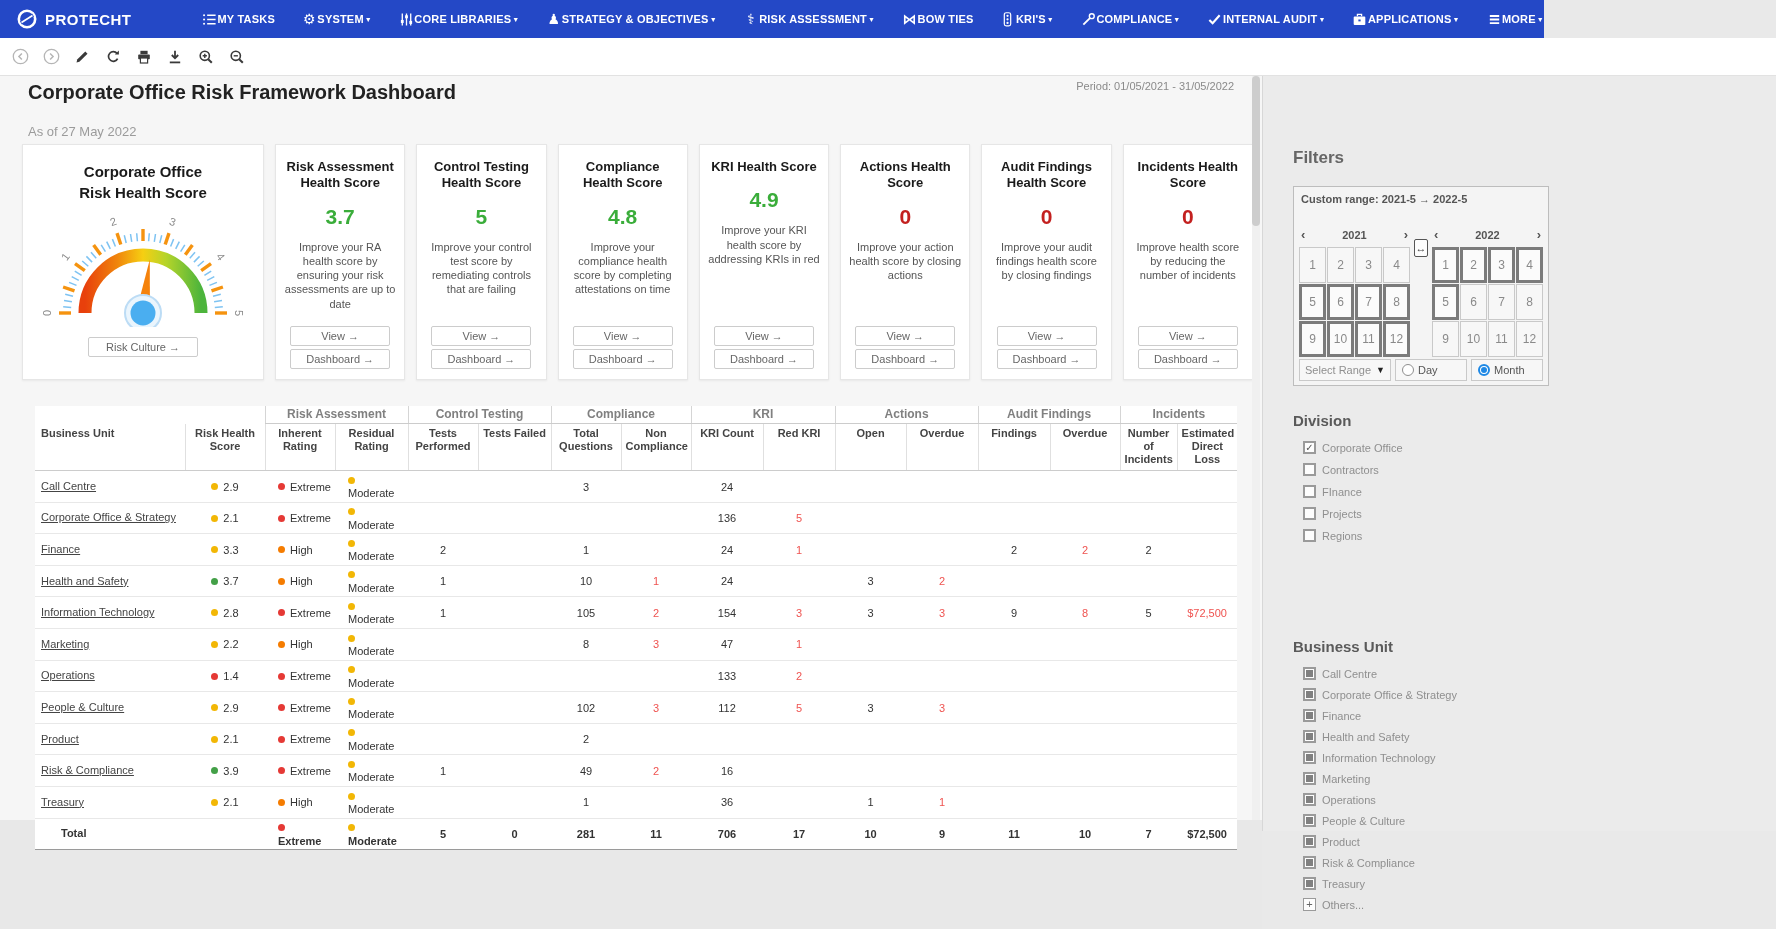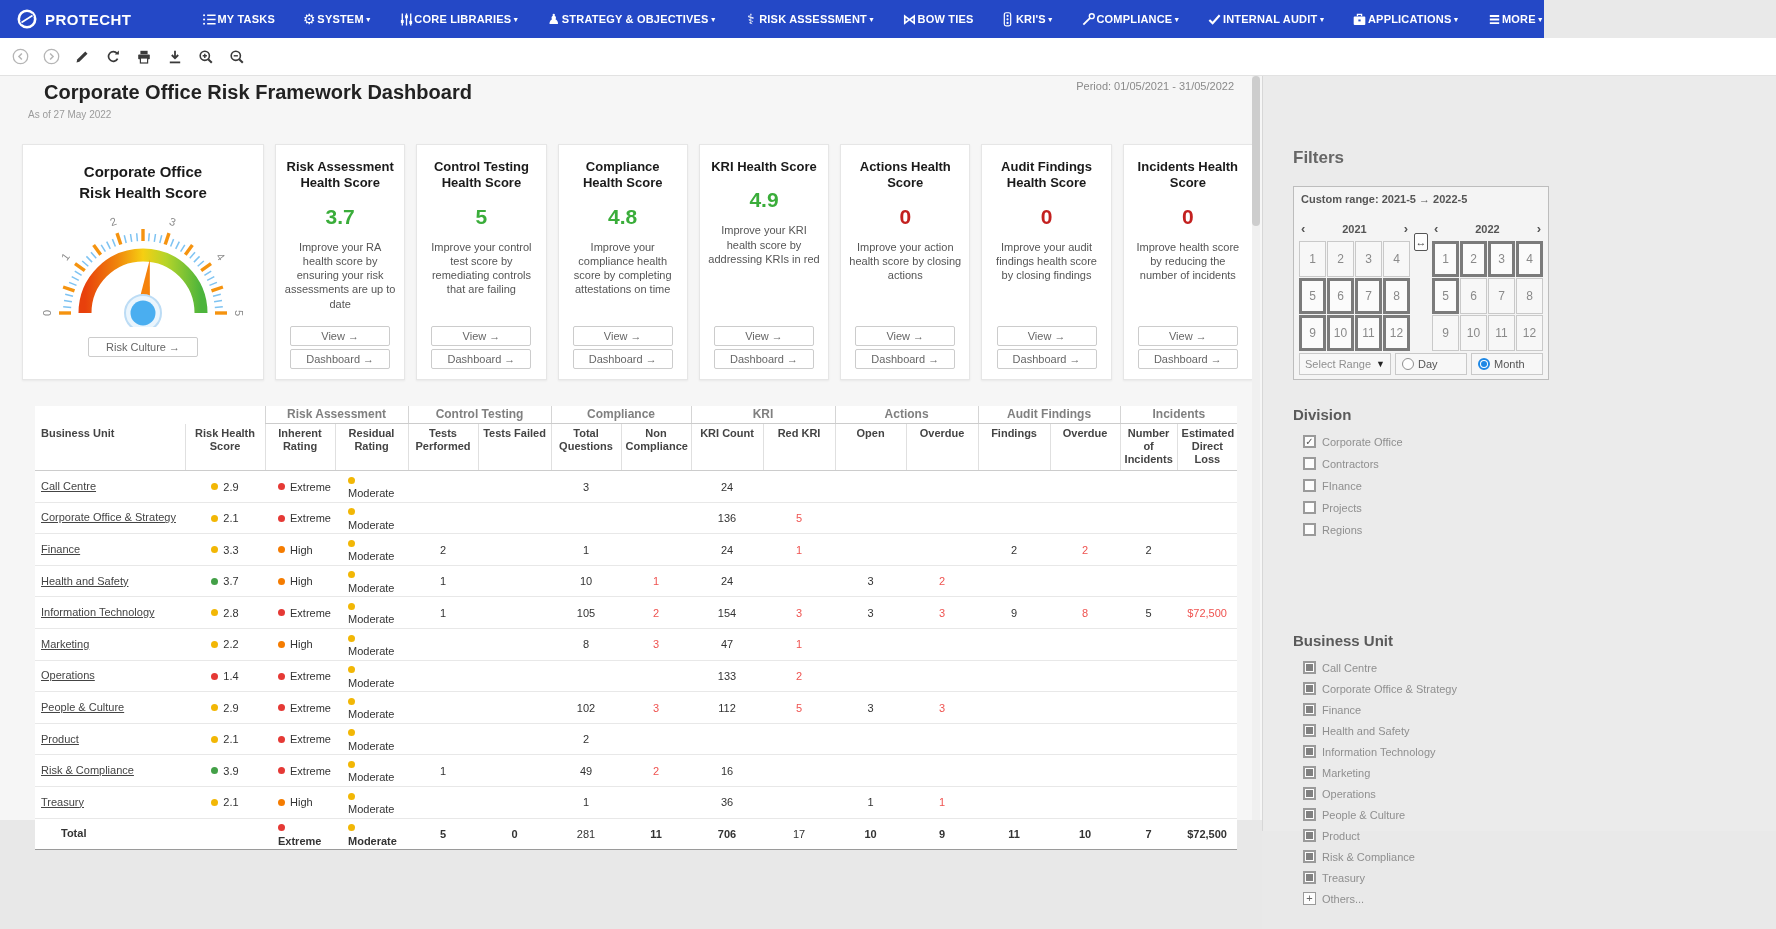--- a/index.html
+++ b/index.html
@@ -15,22 +15,22 @@
   .nav-item .caret { font-size:7px; margin-left:1px; }
 
   
   .toolbar { position:absolute; left:0; top:38px; width:1776px; height:38px; background:#fff; border-bottom:1px solid #e2e2e2; display:flex; align-items:center; gap:11px; padding-left:10px; }
   .tbtn { width:20px; height:20px; display:inline-flex; align-items:center; justify-content:center; cursor:pointer; }
 
   
   .main { position:absolute; left:0; top:76px; width:1262px; height:853px; background:#e8e8e8; }
   .canvas { position:absolute; left:0; top:0; width:1262px; height:744px; background:#f6f6f6; }
   .page-head { position:relative; height:58px; }
-  .title { position:absolute; left:44px; top:5px; font-size:20px; font-weight:bold; color:#222; }
-  .asof { position:absolute; left:28px; top:33px; font-size:10px; color:#9b9b9b; }
+  .title { position:absolute; left:28px; top:5px; font-size:20px; font-weight:bold; color:#222; }
+  .asof { position:absolute; left:28px; top:48px; font-size:13px; color:#9b9b9b; }
   .period { position:absolute; right:28px; top:4px; font-size:11px; color:#8a8a8a; }
 
   
   .cards { display:flex; gap:11px; margin:10px 0 0 22px; width:1231px; }
   .card { background:#fff; border:1px solid #e6e6e6; box-shadow:0 1px 2px rgba(0,0,0,.06); height:236px; }
   .gauge-card { width:242px; flex:0 0 242px; text-align:center; padding-top:18px; }
   .gtitle { font-size:15px; font-weight:bold; color:#1a1a1a; margin-bottom:4px; }
   .gauge-wrap { margin-top:2px; }
   .score-card { flex:1; text-align:center; padding:14px 8px 10px; display:flex; flex-direction:column; align-items:center; }
   .ctitle { font-size:13px; font-weight:bold; color:#1a1a1a; line-height:1.25; }
@@ -56,21 +56,21 @@
   tr.totalr td.bu { text-align:left;padding-left:26px; }
 
   
   .scrollbar { position:absolute; right:2px; top:0; width:8px; height:744px; background:#f0f0f0; cursor:pointer; }
   .scrollbar .thumb { width:8px; height:150px; background:#cdcdcd; border-radius:4px; }
 
   
   .sidebar { position:absolute; left:1262px; top:76px; width:514px; height:755px; background:#ebebeb; border-left:1px solid #d7d7d7; padding:72px 0 0 30px; }
   .f-heading { font-size:17px; font-weight:bold; color:#666; margin-bottom:18px; }
   .cal-card { width:256px; background:#f4f4f4; border:1px solid #bdbdbd; padding:5px 5px 4px; }
-  .range-label { font-size:11px; font-weight:bold; color:#555; margin:1px 0 16px 2px; }
+  .range-label { font-size:11px; font-weight:bold; color:#555; margin:1px 0 22px 2px; }
   .cals { display:flex; gap:4px; }
   .cal { width:112px; }
   .cal-head { display:flex; align-items:center; justify-content:space-between; font-size:11px; font-weight:bold; color:#555; margin-bottom:5px; padding:0 2px; }
   .chev { cursor:pointer; font-size:13px; }
   .cal-grid { display:grid; grid-template-columns:repeat(4,27px); grid-auto-rows:36px; gap:1px; }
   .mcell { display:flex; align-items:center; justify-content:center; font-size:12px; color:#8a8a8a; background:#f7f7f7; border:1px solid #c9c9c9; cursor:pointer; }
   .mcell.sel { border:3px solid #7b7b7b; background:#fbfbfb; }
   .range-icon { width:20px; height:18px; border:1px solid #555; border-radius:2px; color:#444; font-size:11px; display:flex; align-items:center; justify-content:center; margin-top:12px; cursor:pointer; background:#fdfdfd; }
   .cal-foot { display:flex; gap:4px; margin-top:2px; }
   .select-range { flex:1.25; height:22px; border:1px solid #c9c9c9; background:#f7f7f7; display:flex; align-items:center; justify-content:space-between; padding:0 5px; font-size:11px; color:#8f8f8f; cursor:pointer; }
@@ -639,24 +639,24 @@
             <td></td>
             <td></td>
           </tr>
           <tr class="totalr">
             <td class="bu">Total</td>
             <td></td>
             <td class="rate"><span class="dot" style="background: rgb(229, 57, 53);"></span><span class="cellv" style="font-weight: bold;">Extreme</span></td>
             <td class="rate"><span class="dot" style="background: rgb(242, 183, 5);"></span><span class="cellv" style="font-weight: bold;">Moderate</span></td>
             <td><span class="cellv" style="font-weight: bold;">5</span></td>
             <td><span class="cellv" style="font-weight: bold;">0</span></td>
-            <td><span class="cellv" style="font-weight: normal;">281</span></td>
+            <td><span class="cellv" style="font-weight: bold;">281</span></td>
             <td><span class="cellv" style="font-weight: bold;">11</span></td>
             <td><span class="cellv" style="font-weight: bold;">706</span></td>
-            <td><span class="cellv" style="font-weight: normal;">17</span></td>
+            <td><span class="cellv" style="font-weight: bold;">17</span></td>
             <td><span class="cellv" style="font-weight: bold;">10</span></td>
             <td><span class="cellv" style="font-weight: bold;">9</span></td>
             <td><span class="cellv" style="font-weight: bold;">11</span></td>
             <td><span class="cellv" style="font-weight: bold;">10</span></td>
             <td><span class="cellv" style="font-weight: bold;">7</span></td>
             <td><span class="cellv" style="font-weight: bold;">$72,500</span></td>
           </tr>
         </tbody>
       </table>
   </div>

